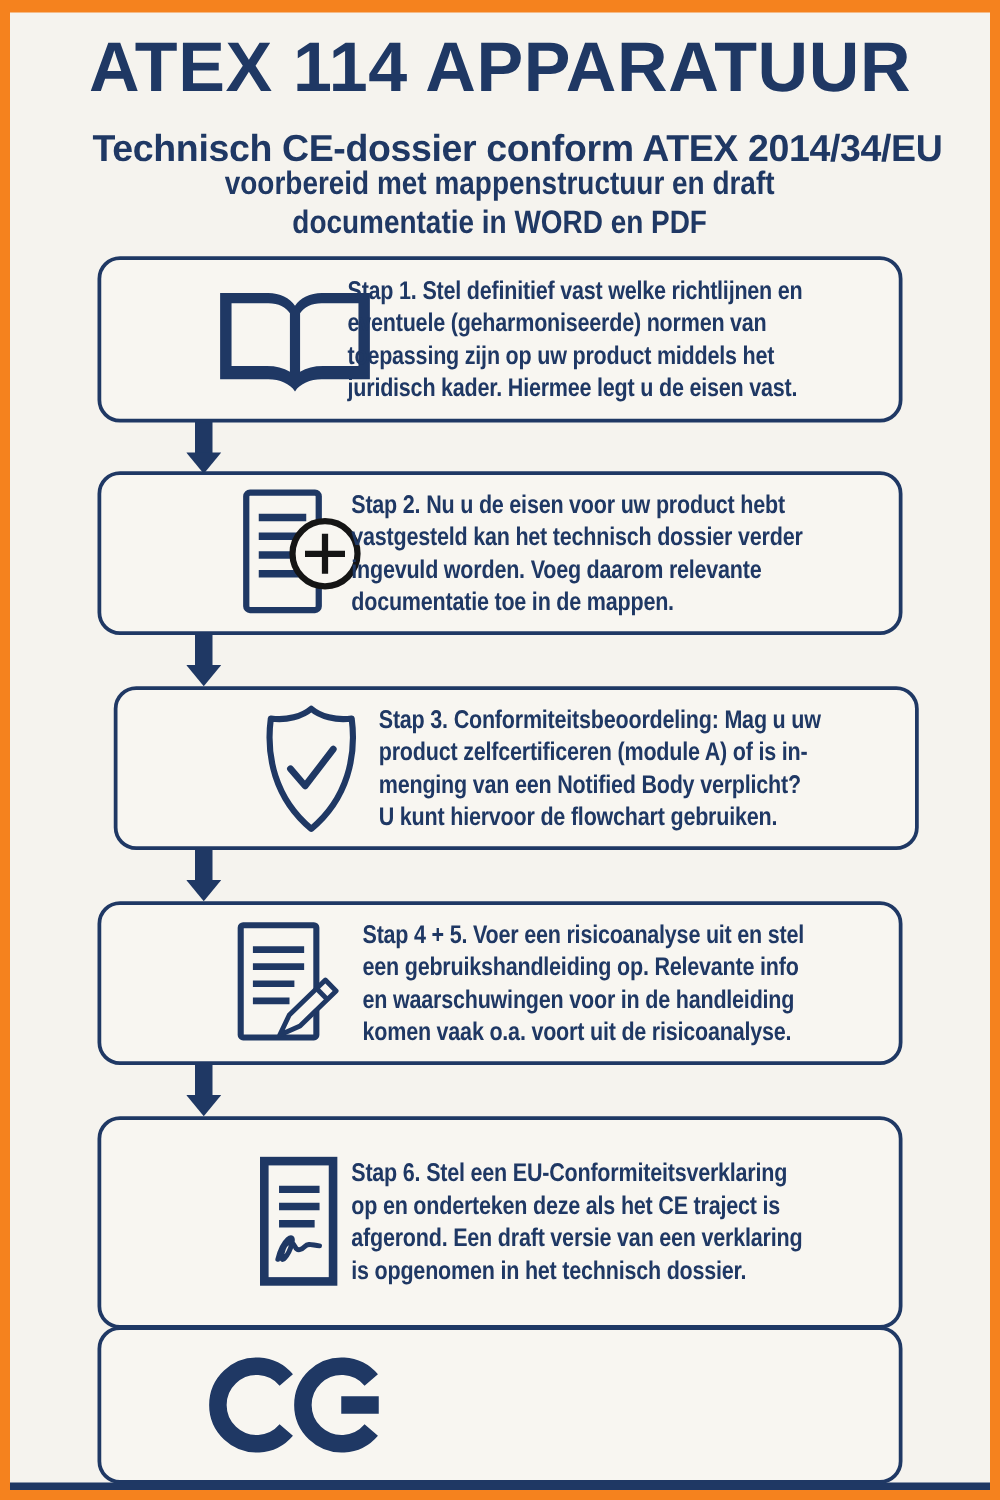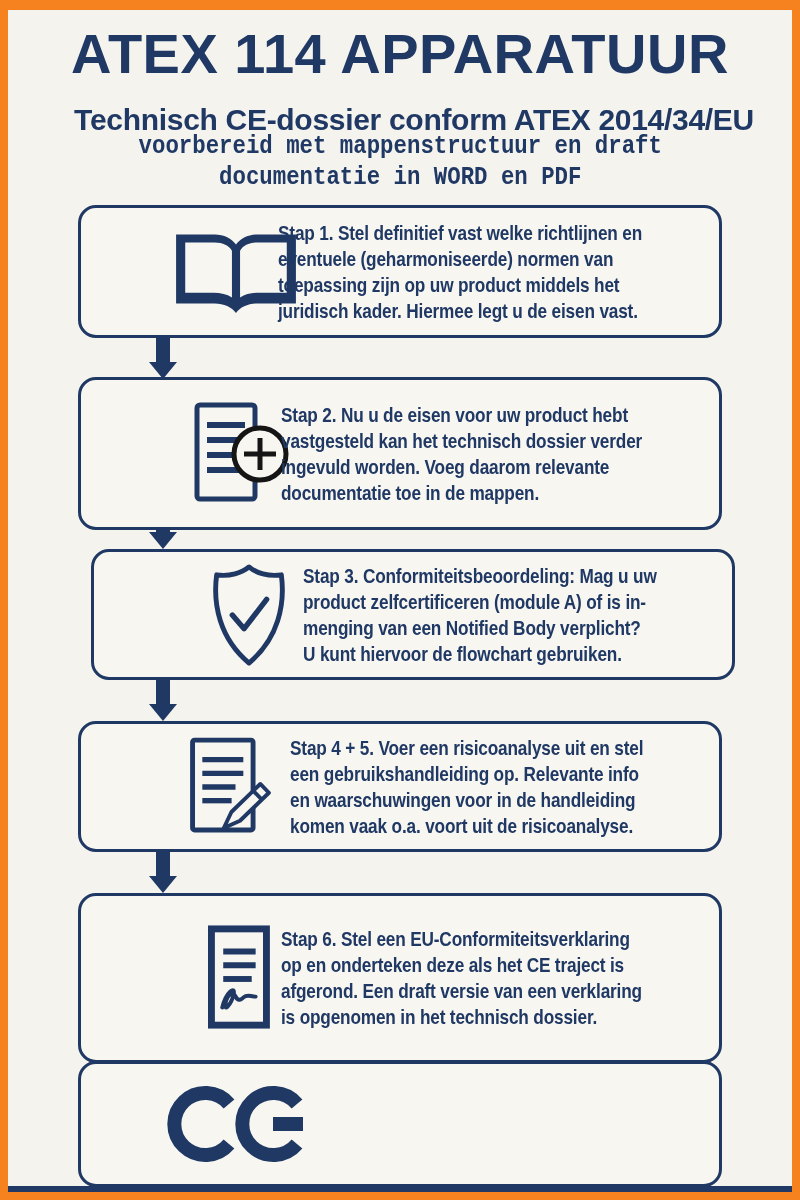--- a/index.html
+++ b/index.html
@@ -25,21 +25,21 @@
     text-align:center; font-size:56px; line-height:60px; font-weight:bold;
     letter-spacing:0.5px;
   }
   .subtitle{
     position:absolute; top:78px; left:0; width:784px; margin:14px;
     text-align:center; font-size:30px; line-height:36px; font-weight:bold;
     letter-spacing:-0.3px;
   }
   .tagline{
     position:absolute; top:121px; left:0; width:784px;
-    text-align:center; font-weight:bold;font-family:Liberation Mono, monospace;
+    text-align:center; font-weight:bold;
   }
   .tagline .scale{
     display:inline-block; font-size:26px; line-height:31px;
     white-space:pre-line; transform:scaleX(0.86); transform-origin:50% 0;
   }
   .step{
     position:absolute; left:70px; width:644px; z-index:2;
     background:var(--box-background);
     border:3px solid var(--navy); border-radius:18px;
   }
@@ -92,21 +92,21 @@
     </div>
   </section>
 
   <div class="arrow" style="top:326px;">
     <svg width="28" height="43" viewBox="0 0 28 43">
       <rect x="7" y="0" width="14" height="27" fill="var(--navy)"></rect>
       <polygon points="0,26 28,26 14,43" fill="var(--navy)"></polygon>
     </svg>
   </div>
 
-  <section class="step" style="top:367px;height:153px;">
+  <section class="step" style="top:367px;height:131px;">
     <div class="step-icon">
       <svg width="118" height="108" viewBox="0 0 118 108">
         <rect x="20" y="5" width="58" height="94" rx="3" fill="none" stroke="currentColor" stroke-width="5"></rect>
         <line x1="30" y1="25" x2="68" y2="25" stroke="currentColor" stroke-width="6"></line>
         <line x1="30" y1="40" x2="68" y2="40" stroke="currentColor" stroke-width="6"></line>
         <line x1="30" y1="55" x2="64" y2="55" stroke="currentColor" stroke-width="6"></line>
         <line x1="30" y1="70" x2="68" y2="70" stroke="currentColor" stroke-width="6"></line>
         <circle cx="83" cy="54" r="26" fill="var(--box-background)" stroke="var(--icon-black)" stroke-width="5"></circle>
         <line x1="67" y1="54" x2="99" y2="54" stroke="var(--icon-black)" stroke-width="5"></line>
         <line x1="83" y1="38" x2="83" y2="70" stroke="var(--icon-black)" stroke-width="5"></line>

